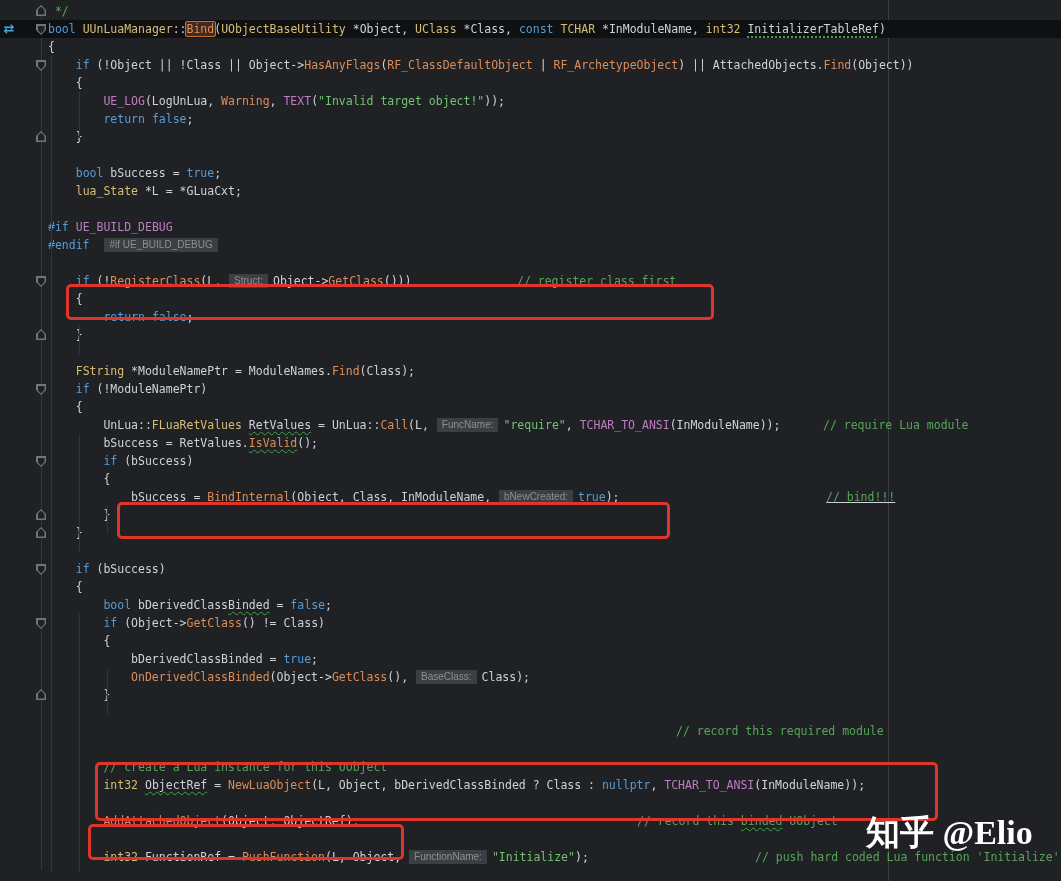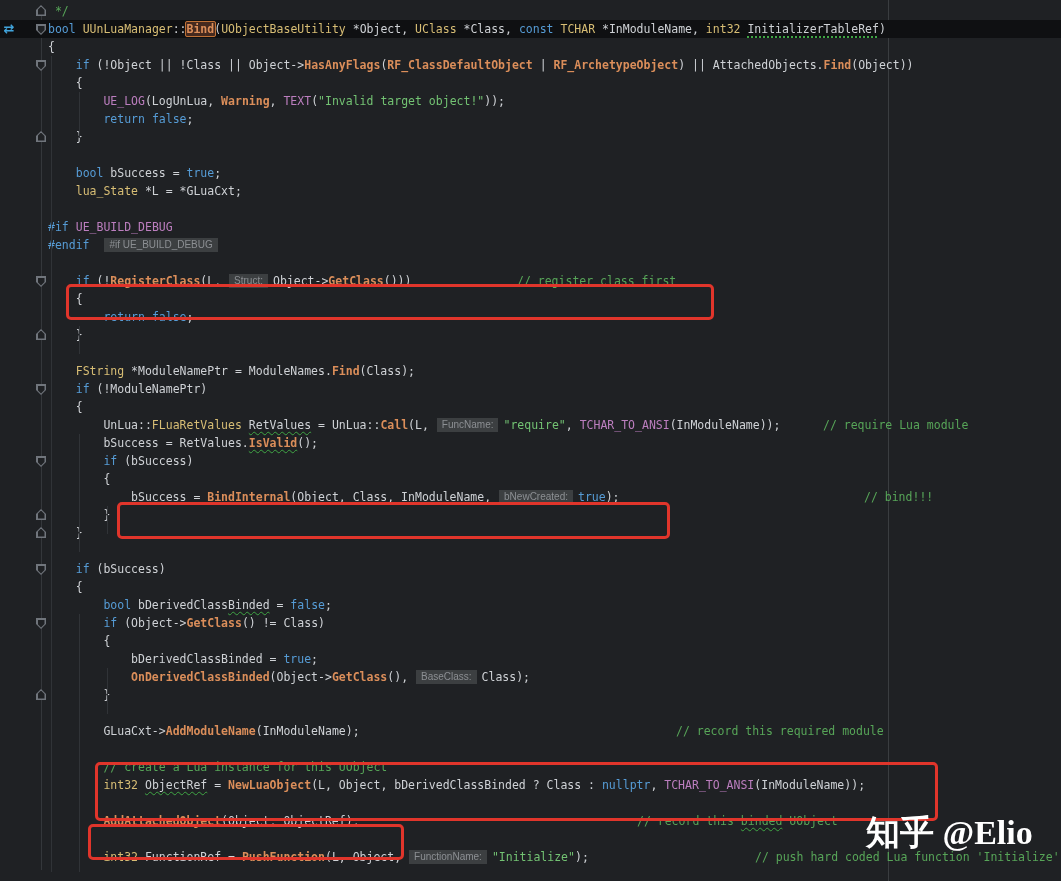--- a/index.html
+++ b/index.html
@@ -12,21 +12,21 @@
                font-family:"DejaVu Sans",sans-serif;}
   
   #code{position:absolute;left:0;top:2px;right:0;}
   .line{position:relative;height:18px;line-height:18px;white-space:pre;padding-left:48px;}
   .line.hl{background:#0f1012;}
   .line-comment{position:absolute;top:0;}
   
   .tk-p{color:#cfd2d6;}
   .tk-k{color:#569cd6;}
   .tk-t{color:#d8be75;}
-  .tk-f{color:#db8e5a;font-weight:bold;}
+  .tk-f{color:#db8e5a;}
   .tk-m{color:#bc7ebf;}
   .tk-s{color:#73c373;}
   .tk-c{color:#57a558;}
   .tk-i{color:#9ea3a8;}
   .tk-h{display:inline-block;background:#3c3f41;color:#8c8f93;border-radius:0;padding:0 5px;
         margin:0 5px 0 1px;font-family:"Liberation Sans",sans-serif;font-size:10px;
         line-height:14px;vertical-align:1px;}
   .u-wave{text-decoration-line:underline;text-decoration-style:wavy;
           text-decoration-color:#3fa544;text-decoration-thickness:1px;text-underline-offset:2px;text-align:center;}
   .u-dots{text-decoration-line:underline;text-decoration-style:dotted;
@@ -73,34 +73,34 @@
       <div class="line"><span><span class="tk-p">        </span><span class="tk-k">return</span><span class="tk-p"> </span><span class="tk-k">false</span><span class="tk-p">;</span></span></div>
       <div class="line"><span class="fold up"><span class="fo"></span><span class="fi"></span></span><span><span class="tk-p">    }</span></span></div>
       <div class="line"><span></span></div>
       <div class="line"><span><span class="tk-p">    </span><span class="tk-t">FString</span><span class="tk-p"> *ModuleNamePtr = ModuleNames.</span><span class="tk-f">Find</span><span class="tk-p">(Class);</span></span></div>
       <div class="line"><span class="fold down"><span class="fo"></span><span class="fi"></span></span><span><span class="tk-p">    </span><span class="tk-k">if</span><span class="tk-p"> (!ModuleNamePtr)</span></span></div>
       <div class="line"><span><span class="tk-p">    {</span></span></div>
       <div class="line"><span><span class="tk-p">        UnLua::</span><span class="tk-t">FLuaRetValues</span><span class="tk-p"> </span><span class="tk-p u-wave">RetValues</span><span class="tk-p"> = UnLua::</span><span class="tk-f">Call</span><span class="tk-p">(L, </span><span class="tk-h">FuncName:</span><span class="tk-s">"require"</span><span class="tk-p">, </span><span class="tk-m">TCHAR_TO_ANSI</span><span class="tk-p">(InModuleName));</span></span><span class="line-comment" style="left: 823px;"><span class="tk-c">// require Lua module</span></span></div>
       <div class="line"><span><span class="tk-p">        bSuccess = RetValues.</span><span class="tk-f u-wave">IsValid</span><span class="tk-p">();</span></span></div>
       <div class="line"><span class="fold down"><span class="fo"></span><span class="fi"></span></span><span><span class="tk-p">        </span><span class="tk-k">if</span><span class="tk-p"> (bSuccess)</span></span></div>
       <div class="line"><span><span class="tk-p">        {</span></span></div>
-      <div class="line"><span><span class="tk-p">            bSuccess = </span><span class="tk-f">BindInternal</span><span class="tk-p">(Object, Class, InModuleName, </span><span class="tk-h">bNewCreated:</span><span class="tk-k">true</span><span class="tk-p">);</span></span><span class="line-comment" style="left: 864px;"><span class="tk-c">// bind!!!</span></span></div>
+      <div class="line"><span><span class="tk-p">            bSuccess = </span><span class="tk-f">BindInternal</span><span class="tk-p">(Object, Class, InModuleName, </span><span class="tk-h">bNewCreated:</span><span class="tk-k">true</span><span class="tk-p">);</span></span><span class="line-comment" style="left: 826px; text-decoration: underline;"><span class="tk-c">// bind!!!</span></span></div>
       <div class="line"><span class="fold up"><span class="fo"></span><span class="fi"></span></span><span><span class="tk-p">        }</span></span></div>
       <div class="line"><span class="fold up"><span class="fo"></span><span class="fi"></span></span><span><span class="tk-p">    }</span></span></div>
       <div class="line"><span></span></div>
       <div class="line"><span class="fold down"><span class="fo"></span><span class="fi"></span></span><span><span class="tk-p">    </span><span class="tk-k">if</span><span class="tk-p"> (bSuccess)</span></span></div>
       <div class="line"><span><span class="tk-p">    {</span></span></div>
       <div class="line"><span><span class="tk-p">        </span><span class="tk-k">bool</span><span class="tk-p"> bDerivedClass</span><span class="tk-p u-wave">Binded</span><span class="tk-p"> = </span><span class="tk-k">false</span><span class="tk-p">;</span></span></div>
       <div class="line"><span class="fold down"><span class="fo"></span><span class="fi"></span></span><span><span class="tk-p">        </span><span class="tk-k">if</span><span class="tk-p"> (Object-&gt;</span><span class="tk-f">GetClass</span><span class="tk-p">() != Class)</span></span></div>
       <div class="line"><span><span class="tk-p">        {</span></span></div>
       <div class="line"><span><span class="tk-p">            bDerivedClassBinded = </span><span class="tk-k">true</span><span class="tk-p">;</span></span></div>
       <div class="line"><span><span class="tk-p">            </span><span class="tk-f">OnDerivedClassBinded</span><span class="tk-p">(Object-&gt;</span><span class="tk-f">GetClass</span><span class="tk-p">(), </span><span class="tk-h">BaseClass:</span><span class="tk-p">Class);</span></span></div>
       <div class="line"><span class="fold up"><span class="fo"></span><span class="fi"></span></span><span><span class="tk-p">        }</span></span></div>
       <div class="line"><span></span></div>
-      <div class="line"><span><span class="tk-p">        GLuaCxt-&gt;</span><span class="tk-f">AddModuleName</span><span class="tk-p">(InModuleName);</span></span><span class="line-comment" style="left: 676px;"><span class="tk-c">// record this required module</span></span></div>
+      <div class="line"><span class="line-comment" style="left: 676px;"><span class="tk-c">// record this required module</span></span></div>
       <div class="line"><span></span></div>
       <div class="line"><span><span class="tk-p">        </span><span class="tk-c">// create a Lua instance for this UObject</span></span></div>
       <div class="line"><span><span class="tk-p">        </span><span class="tk-t">int32</span><span class="tk-p"> </span><span class="tk-p u-wave">ObjectRef</span><span class="tk-p"> = </span><span class="tk-f">NewLuaObject</span><span class="tk-p">(L, Object, bDerivedClassBinded ? Class : </span><span class="tk-k">nullptr</span><span class="tk-p">, </span><span class="tk-m">TCHAR_TO_ANSI</span><span class="tk-p">(InModuleName));</span></span></div>
       <div class="line"><span></span></div>
       <div class="line"><span><span class="tk-p">        </span><span class="tk-f">AddAttachedObject</span><span class="tk-p">(Object, ObjectRef);</span></span><span class="line-comment" style="left: 637px;"><span class="tk-c">// record this </span><span class="tk-c u-wave">binded</span><span class="tk-c"> UObject</span></span></div>
       <div class="line"><span></span></div>
       <div class="line"><span><span class="tk-p">        </span><span class="tk-t">int32</span><span class="tk-p"> FunctionRef = </span><span class="tk-f">PushFunction</span><span class="tk-p">(L, Object, </span><span class="tk-h">FunctionName:</span><span class="tk-s">"Initialize"</span><span class="tk-p">);</span></span><span class="line-comment" style="left: 755px;"><span class="tk-c">// push hard coded Lua function 'Initialize'</span></span></div>
     </div>
   <div id="gutter-icon">⇄</div>
   <div id="overlays">

